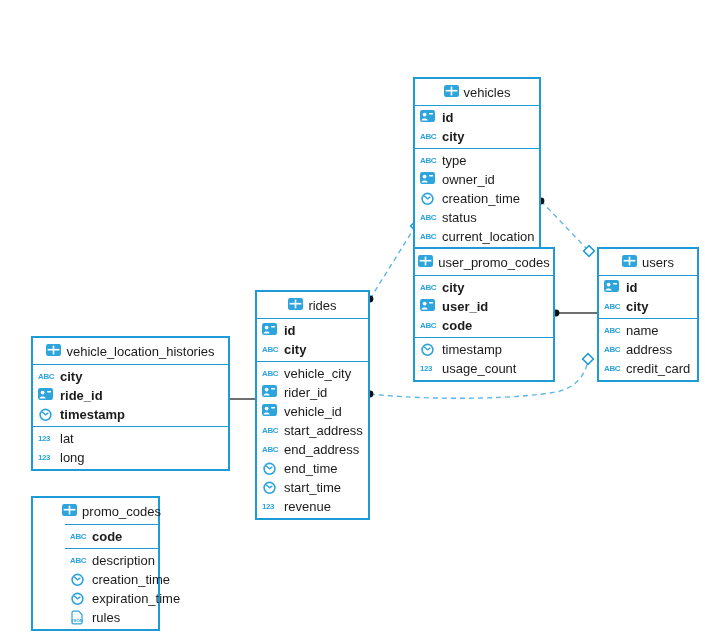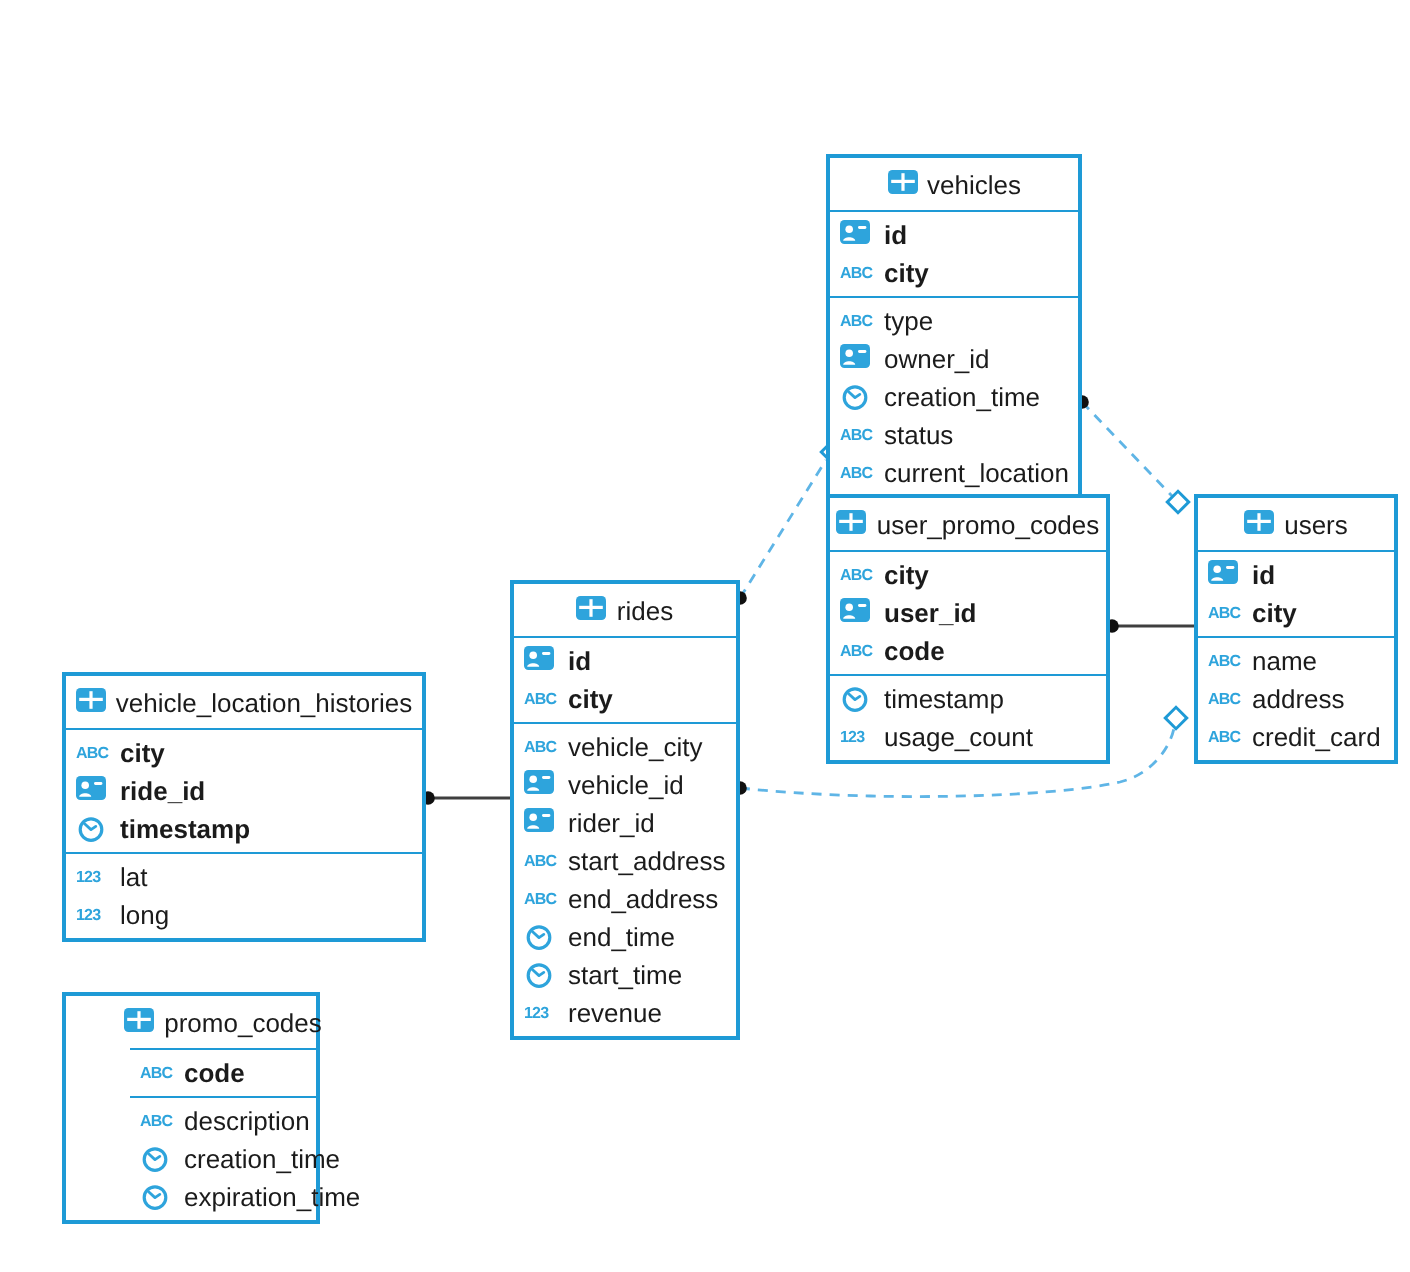--- a/index.html
+++ b/index.html
@@ -303,35 +303,35 @@
         </div>
         <div class="row">
           <span class="ficon">
             <svg width="15" height="12" viewBox="0 0 15 12">
               <rect x="0" y="0" width="15" height="12" rx="2.2" fill="#2ea4dc"></rect>
               <circle cx="4.6" cy="4.6" r="1.9" fill="#fff"></circle>
               <path d="M1.6 10.4 c0-2.4 6-2.4 6 0 z" fill="#fff"></path>
               <rect x="9" y="3" width="4.2" height="1.5" rx="0.7" fill="#fff"></rect>
             </svg>
           </span>
+          <span class="fname">rider_id</span>
+        </div>
+        <div class="row">
+          <span class="ficon">
+            <svg width="15" height="12" viewBox="0 0 15 12">
+              <rect x="0" y="0" width="15" height="12" rx="2.2" fill="#2ea4dc"></rect>
+              <circle cx="4.6" cy="4.6" r="1.9" fill="#fff"></circle>
+              <path d="M1.6 10.4 c0-2.4 6-2.4 6 0 z" fill="#fff"></path>
+              <rect x="9" y="3" width="4.2" height="1.5" rx="0.7" fill="#fff"></rect>
+            </svg>
+          </span>
           <span class="fname">vehicle_id</span>
         </div>
         <div class="row">
           <span class="ficon">
-            <svg width="15" height="12" viewBox="0 0 15 12">
-              <rect x="0" y="0" width="15" height="12" rx="2.2" fill="#2ea4dc"></rect>
-              <circle cx="4.6" cy="4.6" r="1.9" fill="#fff"></circle>
-              <path d="M1.6 10.4 c0-2.4 6-2.4 6 0 z" fill="#fff"></path>
-              <rect x="9" y="3" width="4.2" height="1.5" rx="0.7" fill="#fff"></rect>
-            </svg>
-          </span>
-          <span class="fname">rider_id</span>
-        </div>
-        <div class="row">
-          <span class="ficon">
             <span class="txticon">ABC</span>
           </span>
           <span class="fname">start_address</span>
         </div>
         <div class="row">
           <span class="ficon">
             <span class="txticon">ABC</span>
           </span>
           <span class="fname">end_address</span>
         </div>
@@ -354,21 +354,21 @@
           <span class="fname">start_time</span>
         </div>
         <div class="row">
           <span class="ficon">
             <span class="txticon">123</span>
           </span>
           <span class="fname">revenue</span>
         </div>
       </div>
     </div>
-  <div class="table" style="left:31px;top:336px;width:182px;">
+  <div class="table" style="left:31px;top:336px;width:199px;">
       <div class="thead">
         <span class="ficon" style="width: auto; min-width: 15px;">
           <svg width="15" height="12" viewBox="0 0 15 12">
             <rect x="0" y="0" width="15" height="12" rx="2.2" fill="#2ea4dc"></rect>
             <rect x="1.6" y="4.9" width="11.8" height="1.6" fill="#fff"></rect>
             <rect x="6.7" y="1.6" width="1.6" height="8.8" fill="#fff"></rect>
           </svg>
         </span>
         <span class="tname">vehicle_location_histories</span>
       </div>
@@ -452,15 +452,24 @@
         </div>
         <div class="row">
           <span class="ficon">
             <svg width="15" height="15" viewBox="0 0 15 15">
               <circle cx="7.5" cy="7.8" r="5.4" fill="none" stroke="#2ea4dc" stroke-width="1.6"></circle>
               <path d="M7.5 7.8 L4.3 4.9 M7.5 7.8 L9.9 6.2" fill="none" stroke="#2ea4dc" stroke-width="1.4" stroke-linecap="round"></path>
             </svg>
           </span>
           <span class="fname">expiration_time</span>
         </div>
+        <div class="row">
+          <span class="ficon">
+            <svg width="14" height="15" viewBox="0 0 14 15">
+              <path d="M2 2.6 a1.4 1.4 0 0 1 1.4-1.4 h5.2 l3.4 3.4 v7.8 a1.4 1.4 0 0 1 -1.4 1.4 h-7.2 a1.4 1.4 0 0 1 -1.4-1.4 z" fill="#fff" stroke="#2ea4dc" stroke-width="1.2"></path>
+              <text x="7" y="11.6" text-anchor="middle" font-size="4.4" font-weight="bold" fill="#2ea4dc" font-family="Liberation Sans,sans-serif">JSON</text>
+            </svg>
+          </span>
+          <span class="fname">rules</span>
+        </div>
       </div>
     </div>
 </div>
 
 </body></html>

